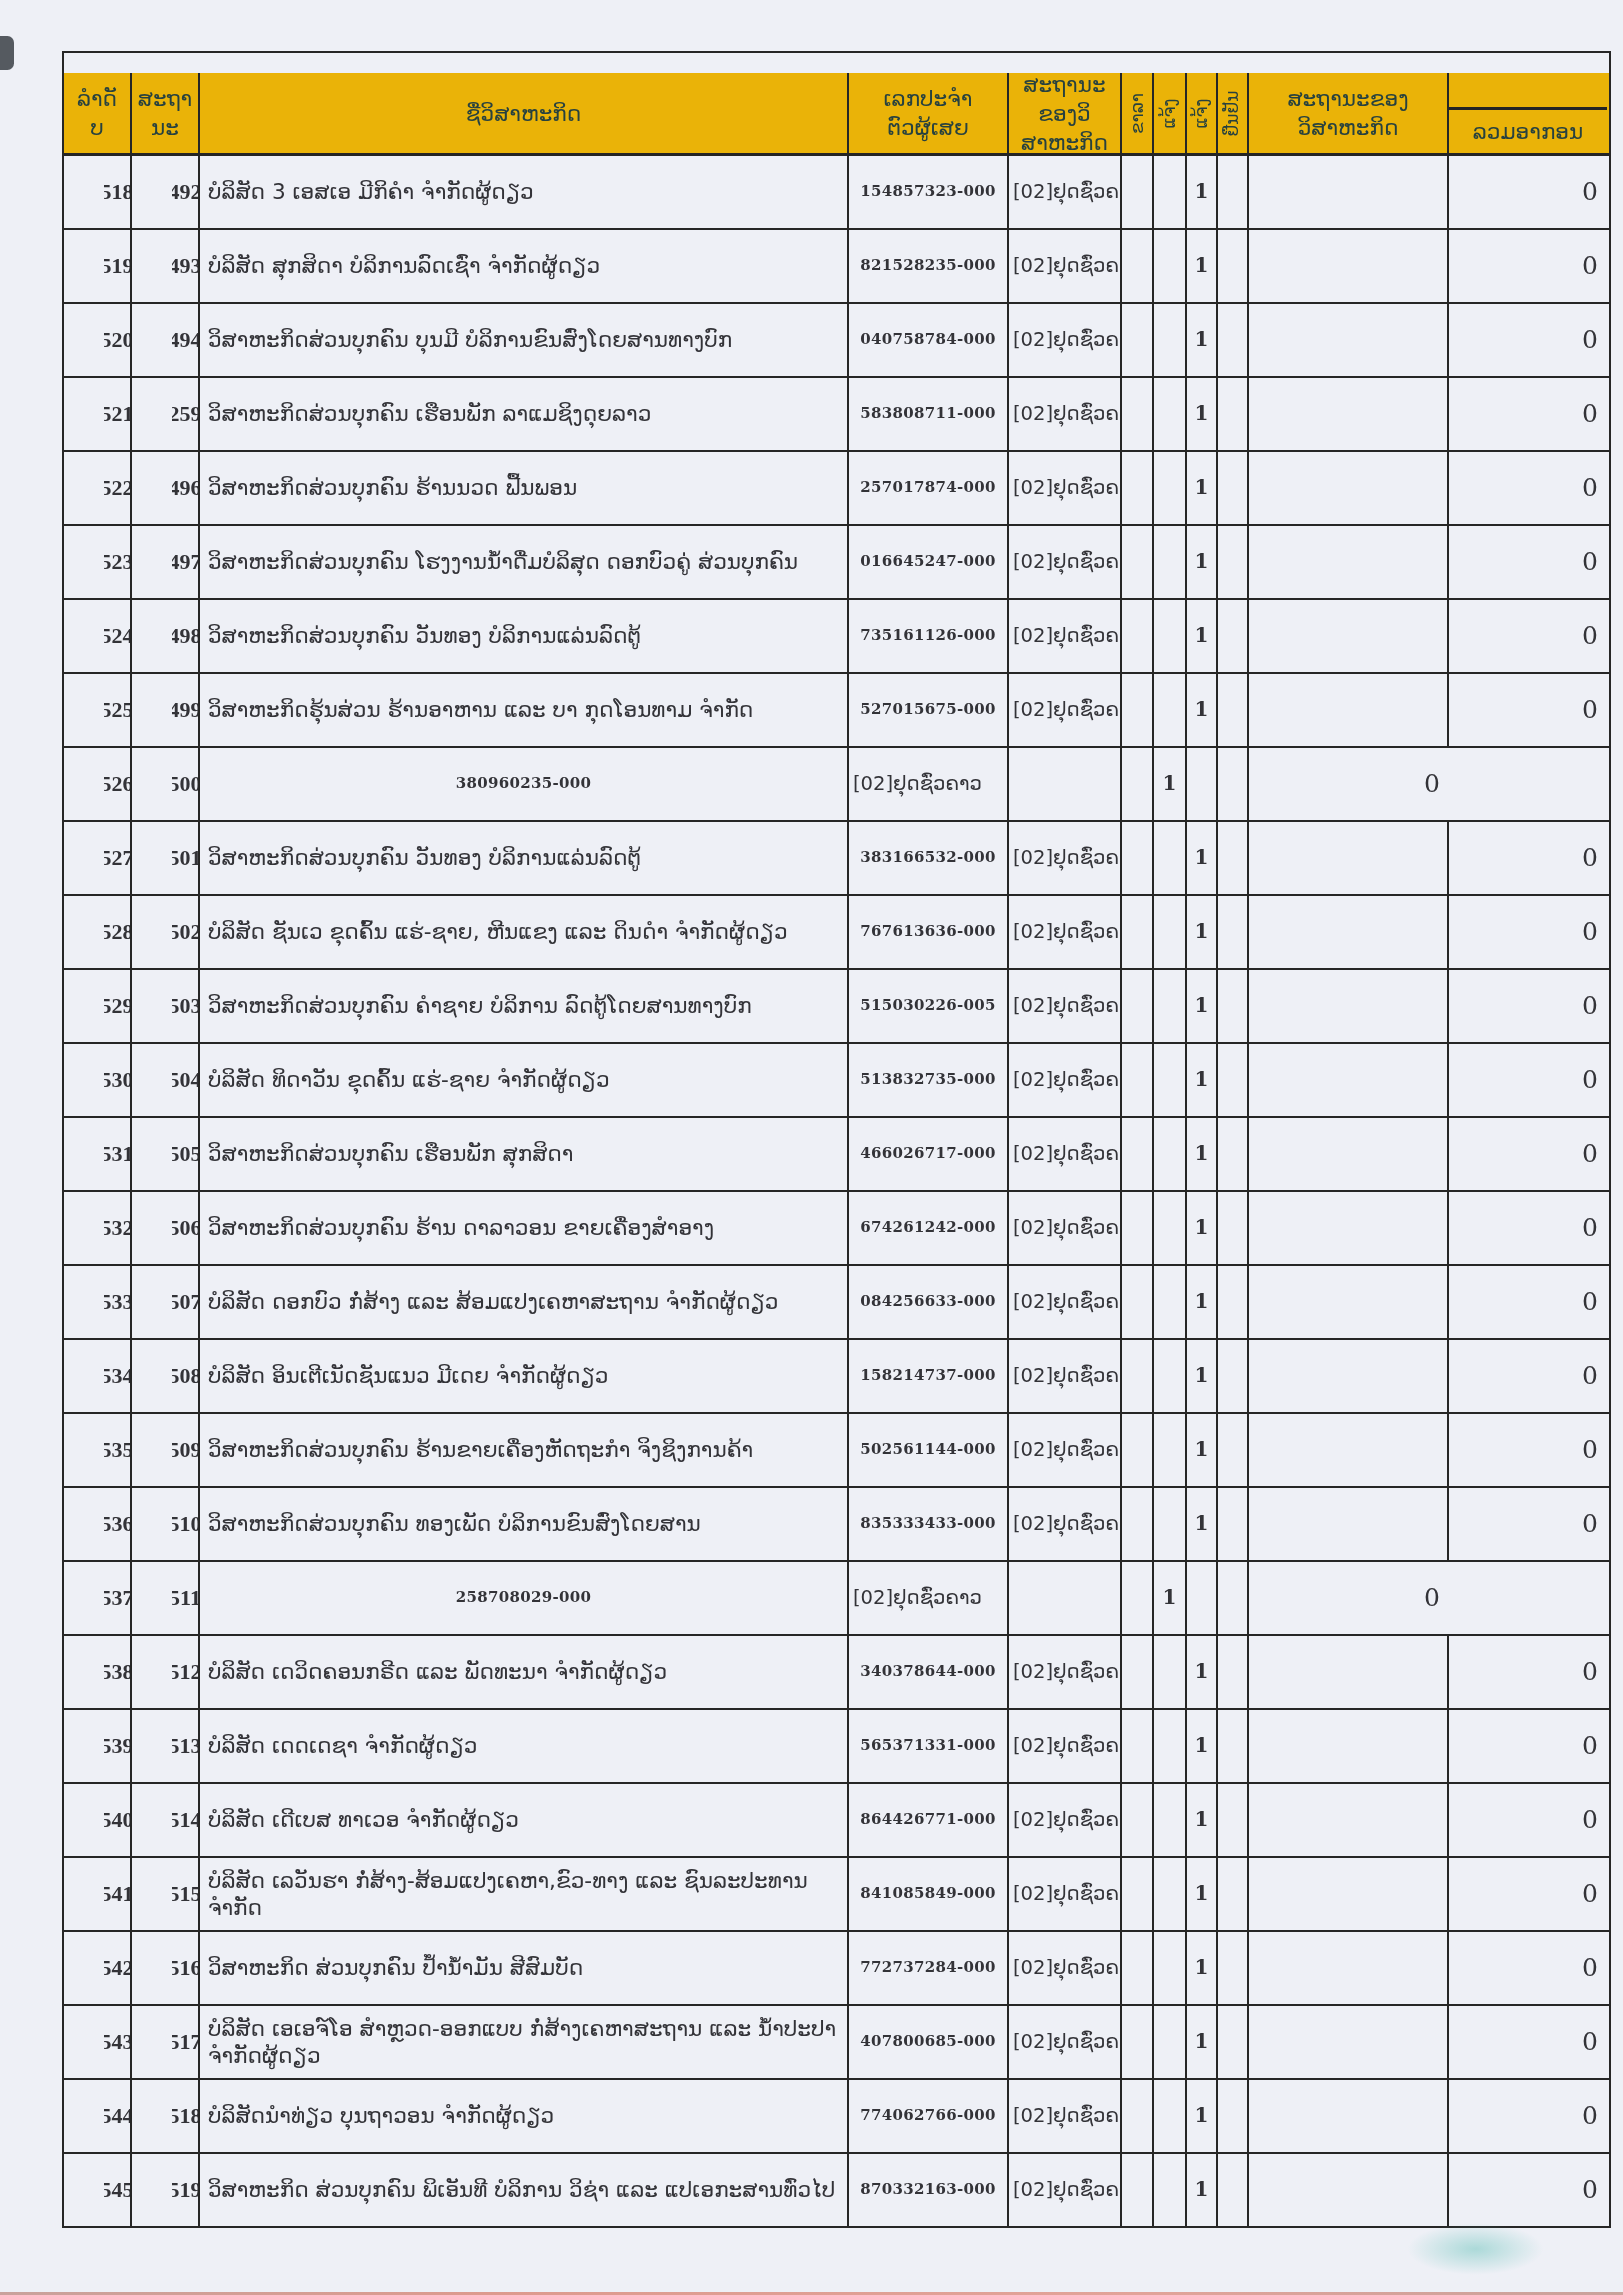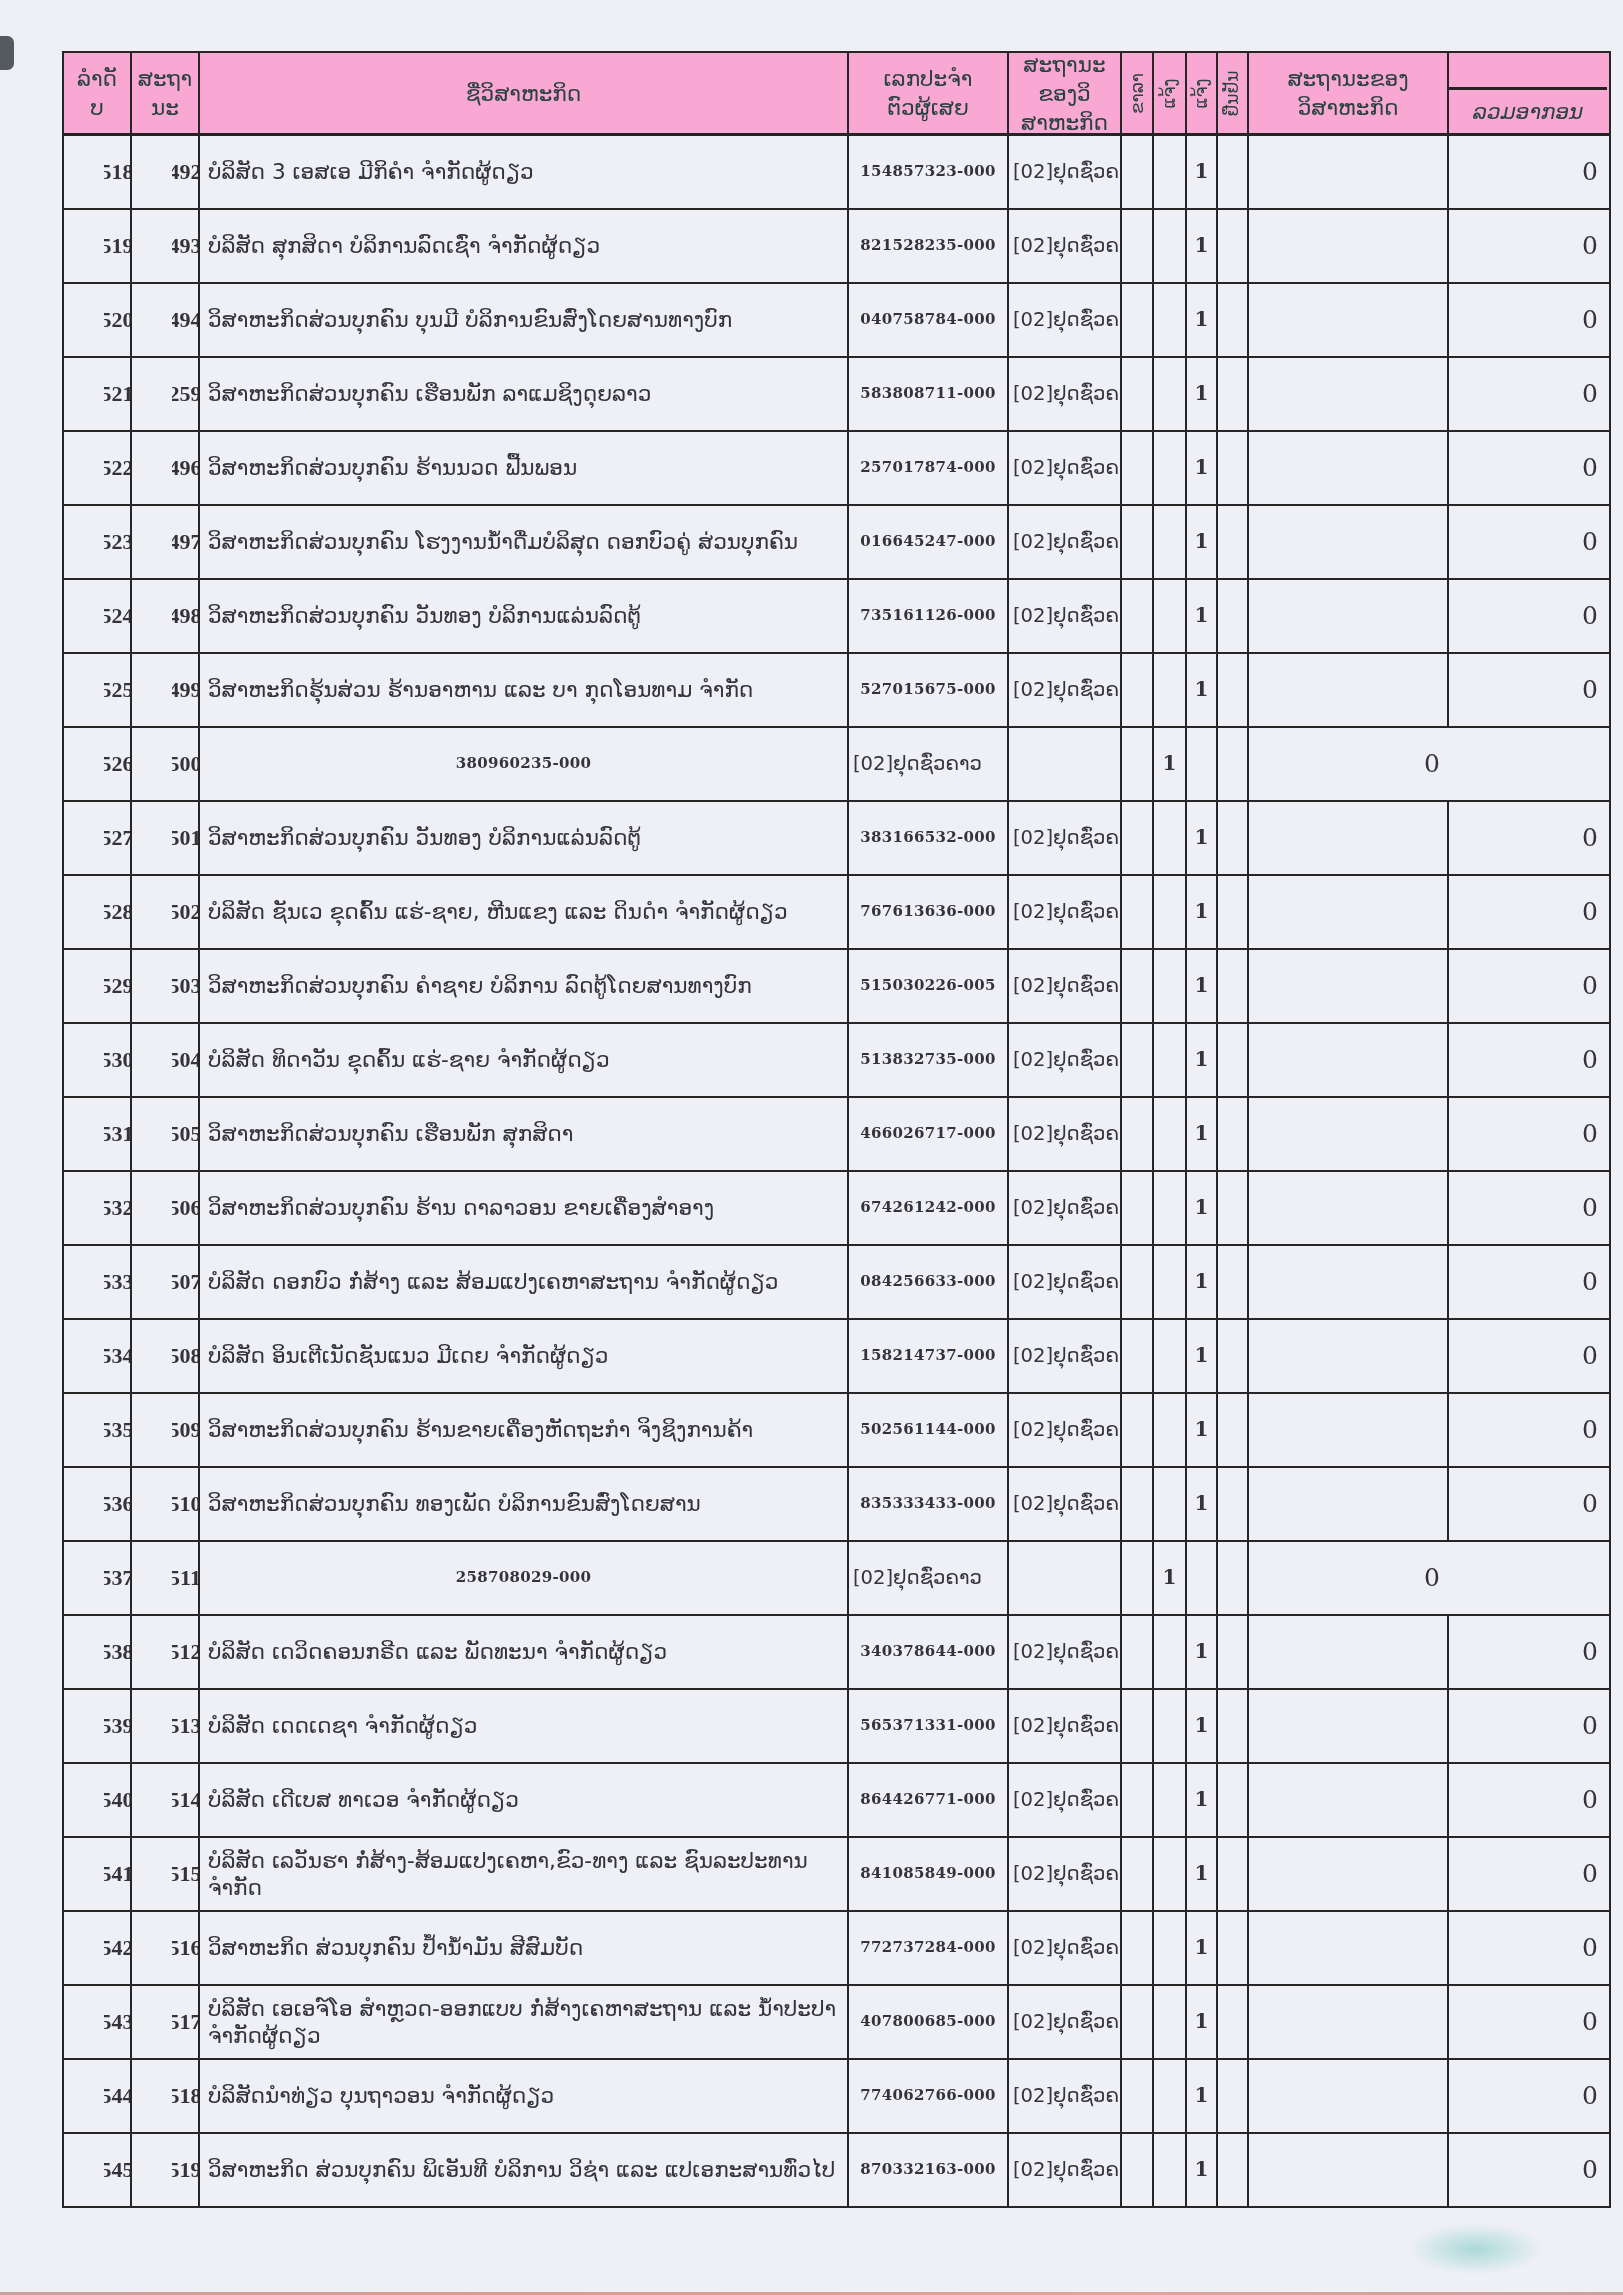--- a/index.html
+++ b/index.html
@@ -12,38 +12,39 @@
     overflow:hidden;
   }
   .table{
     --cols:68px 68px 649px 160px 113px 32px 33px 31px 31px 200px 158px;
     position:absolute;left:62px;top:51px;width:1545px;
     border:2.6px solid #262626;
     background:#eef0f6;
   }
   .hrow{
     display:grid;grid-template-columns:var(--cols);
-    background:#f9a8d4;
+    background:#eab308;
     border-bottom:3.3px solid #242424;
     height:80px;
+    margin-top:20px;
   }
   .hcell{
     border-right:2px solid #262626;
     display:flex;flex-direction:column;align-items:center;justify-content:center;
     text-align:center;
     font-size:21.6px;line-height:29px;color:#27413f;
     overflow:hidden;
   }
   .hcell:last-child{border-right:none;}
   .hcell.rot span{
     transform:rotate(-90deg);
     white-space:nowrap;
     font-size:17px;line-height:17px;
   }
-  .hcell.split{padding:0;justify-content:flex-start;font-style:italic;}
+  .hcell.split{padding:0;justify-content:flex-start;}
   .hcell.split .splitTop{flex:0 0 34px;width:100%;}
   .hcell.split .divider{width:100%;height:2.6px;background:#242424;}
   .hcell.split .splitBottom{flex:1;display:flex;align-items:center;justify-content:center;width:100%;}
   .trow{
     display:grid;grid-template-columns:var(--cols);
     border-bottom:2.6px solid #262626;
     min-height:72px;
     background:#eef0f6;
   }
   .trow:last-child{border-bottom:none;}

